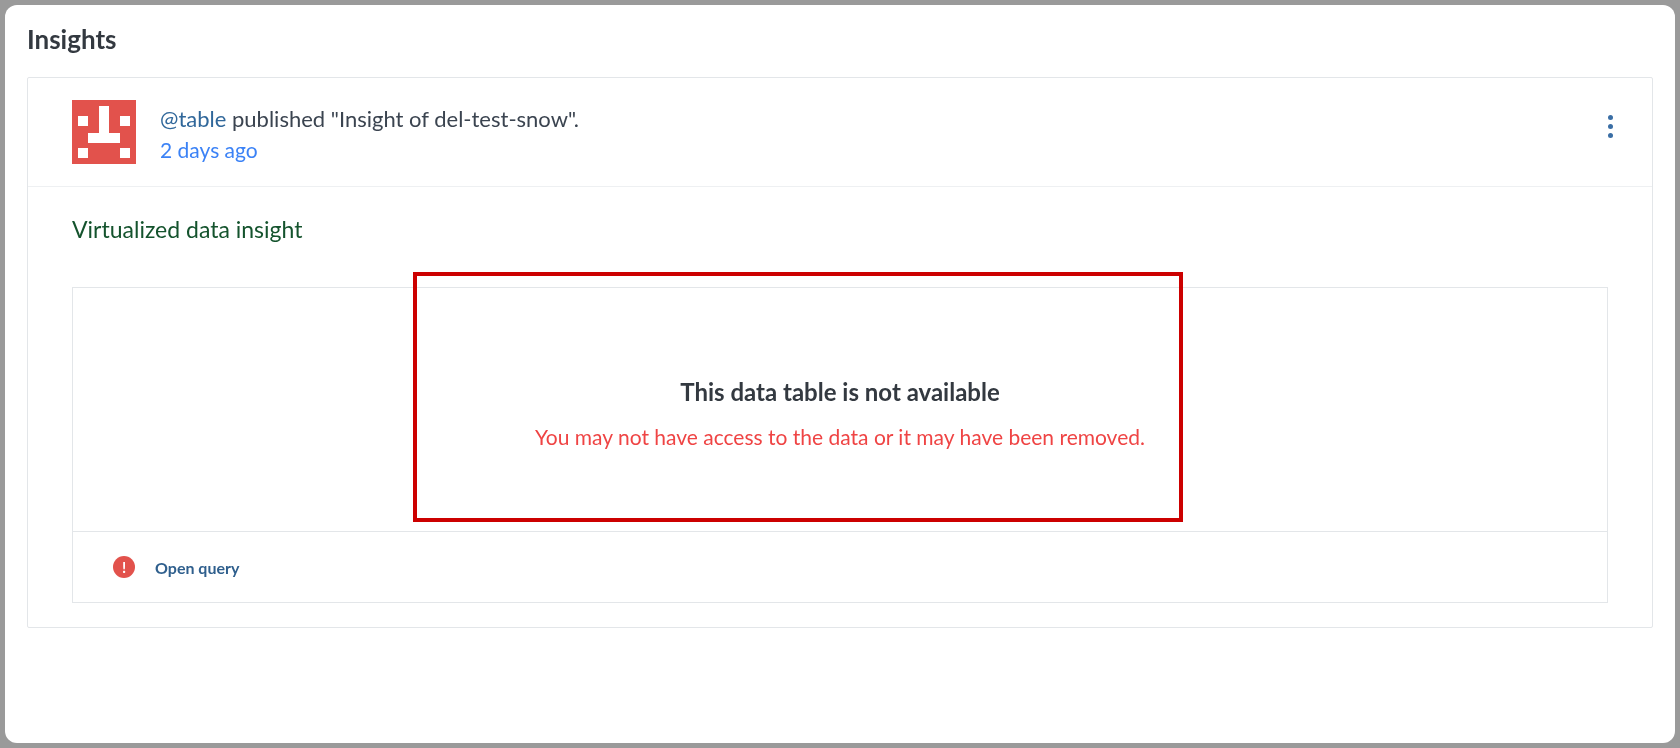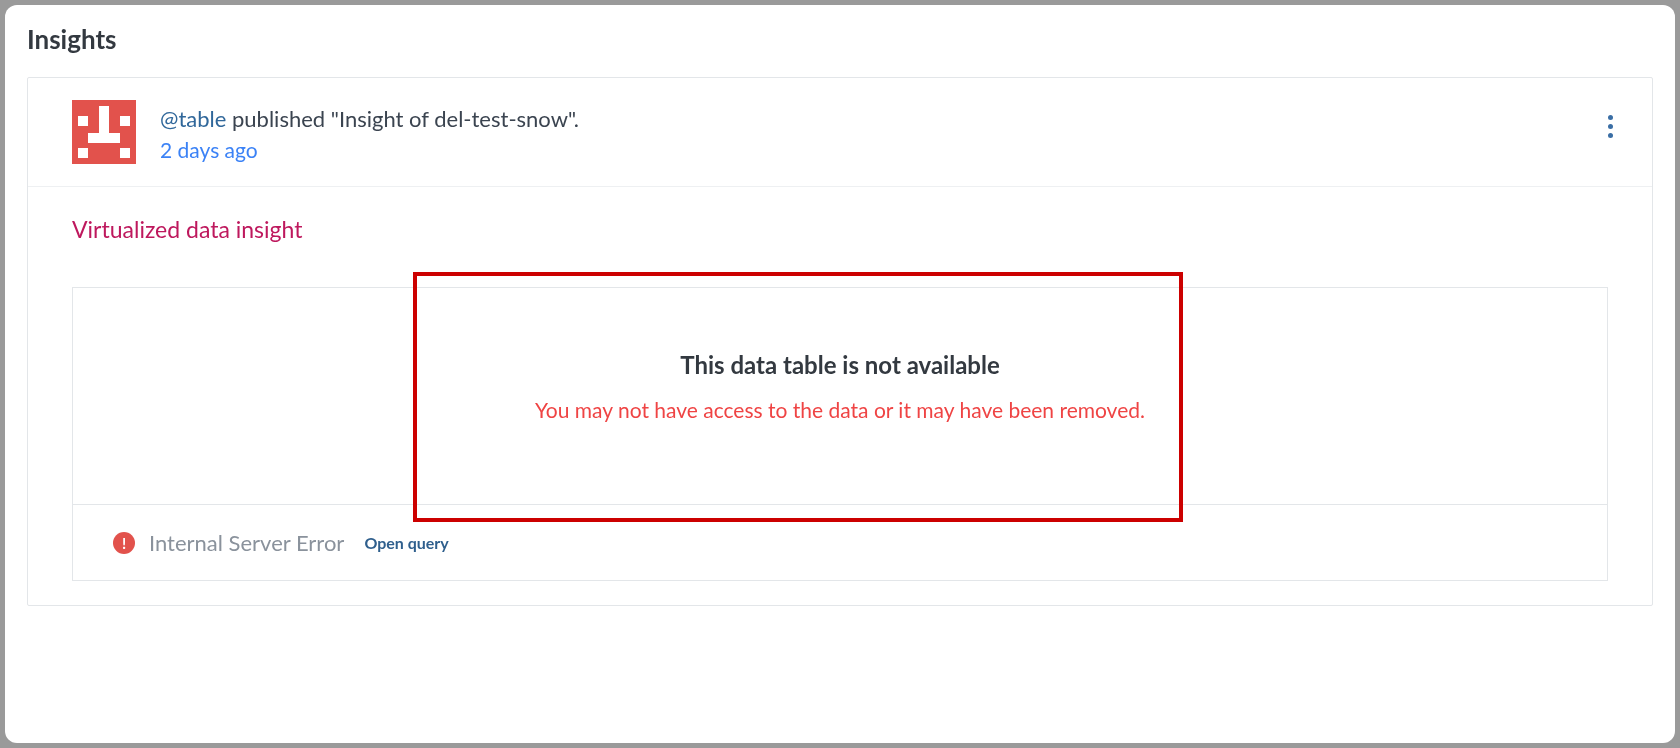--- a/index.html
+++ b/index.html
@@ -80,37 +80,38 @@
       height: 5px;
       background: #3a6ea5;
       border-radius: 50%;
       display: block;
     }
     .card-body {
       padding: 28px 44px 24px 44px;
     }
     .insight-title {
       font-size: 23px;
-      color: #be185d;
+      color: #14532d;
       font-weight: 400;
       margin-bottom: 44px;
     }
     .data-area {
       border: 1px solid #e3e6e9;
     }
     .empty-state {
       text-align: center;
       padding: 62px 20px 82px 20px;
       position: relative;
     }
     .empty-title {
       font-size: 24px;
       font-weight: 700;
       color: #333940;
       margin-bottom: 18px;
+      margin-top: 27px;
     }
     .empty-sub {
       font-size: 21px;
       color: #ef4444;
     }
     .highlight-box {
       position: absolute;
       border: 4px solid #cc0000;
       top: -16px;
       left: 340px;
@@ -189,20 +190,19 @@
 
       <div class="data-area">
         <div class="empty-state">
           <div class="empty-title">This data table is not available</div>
           <div class="empty-sub">You may not have access to the data or it may have been removed.</div>
           <div class="highlight-box"></div>
         </div>
 
         <div class="error-footer">
           <div class="error-icon">!</div>
-          <div class="error-text">Internal Server Error</div>
           <a class="open-query">Open query</a>
         </div>
       </div>
     </div>
 
   </div>
 </div>
 
 </body></html>

